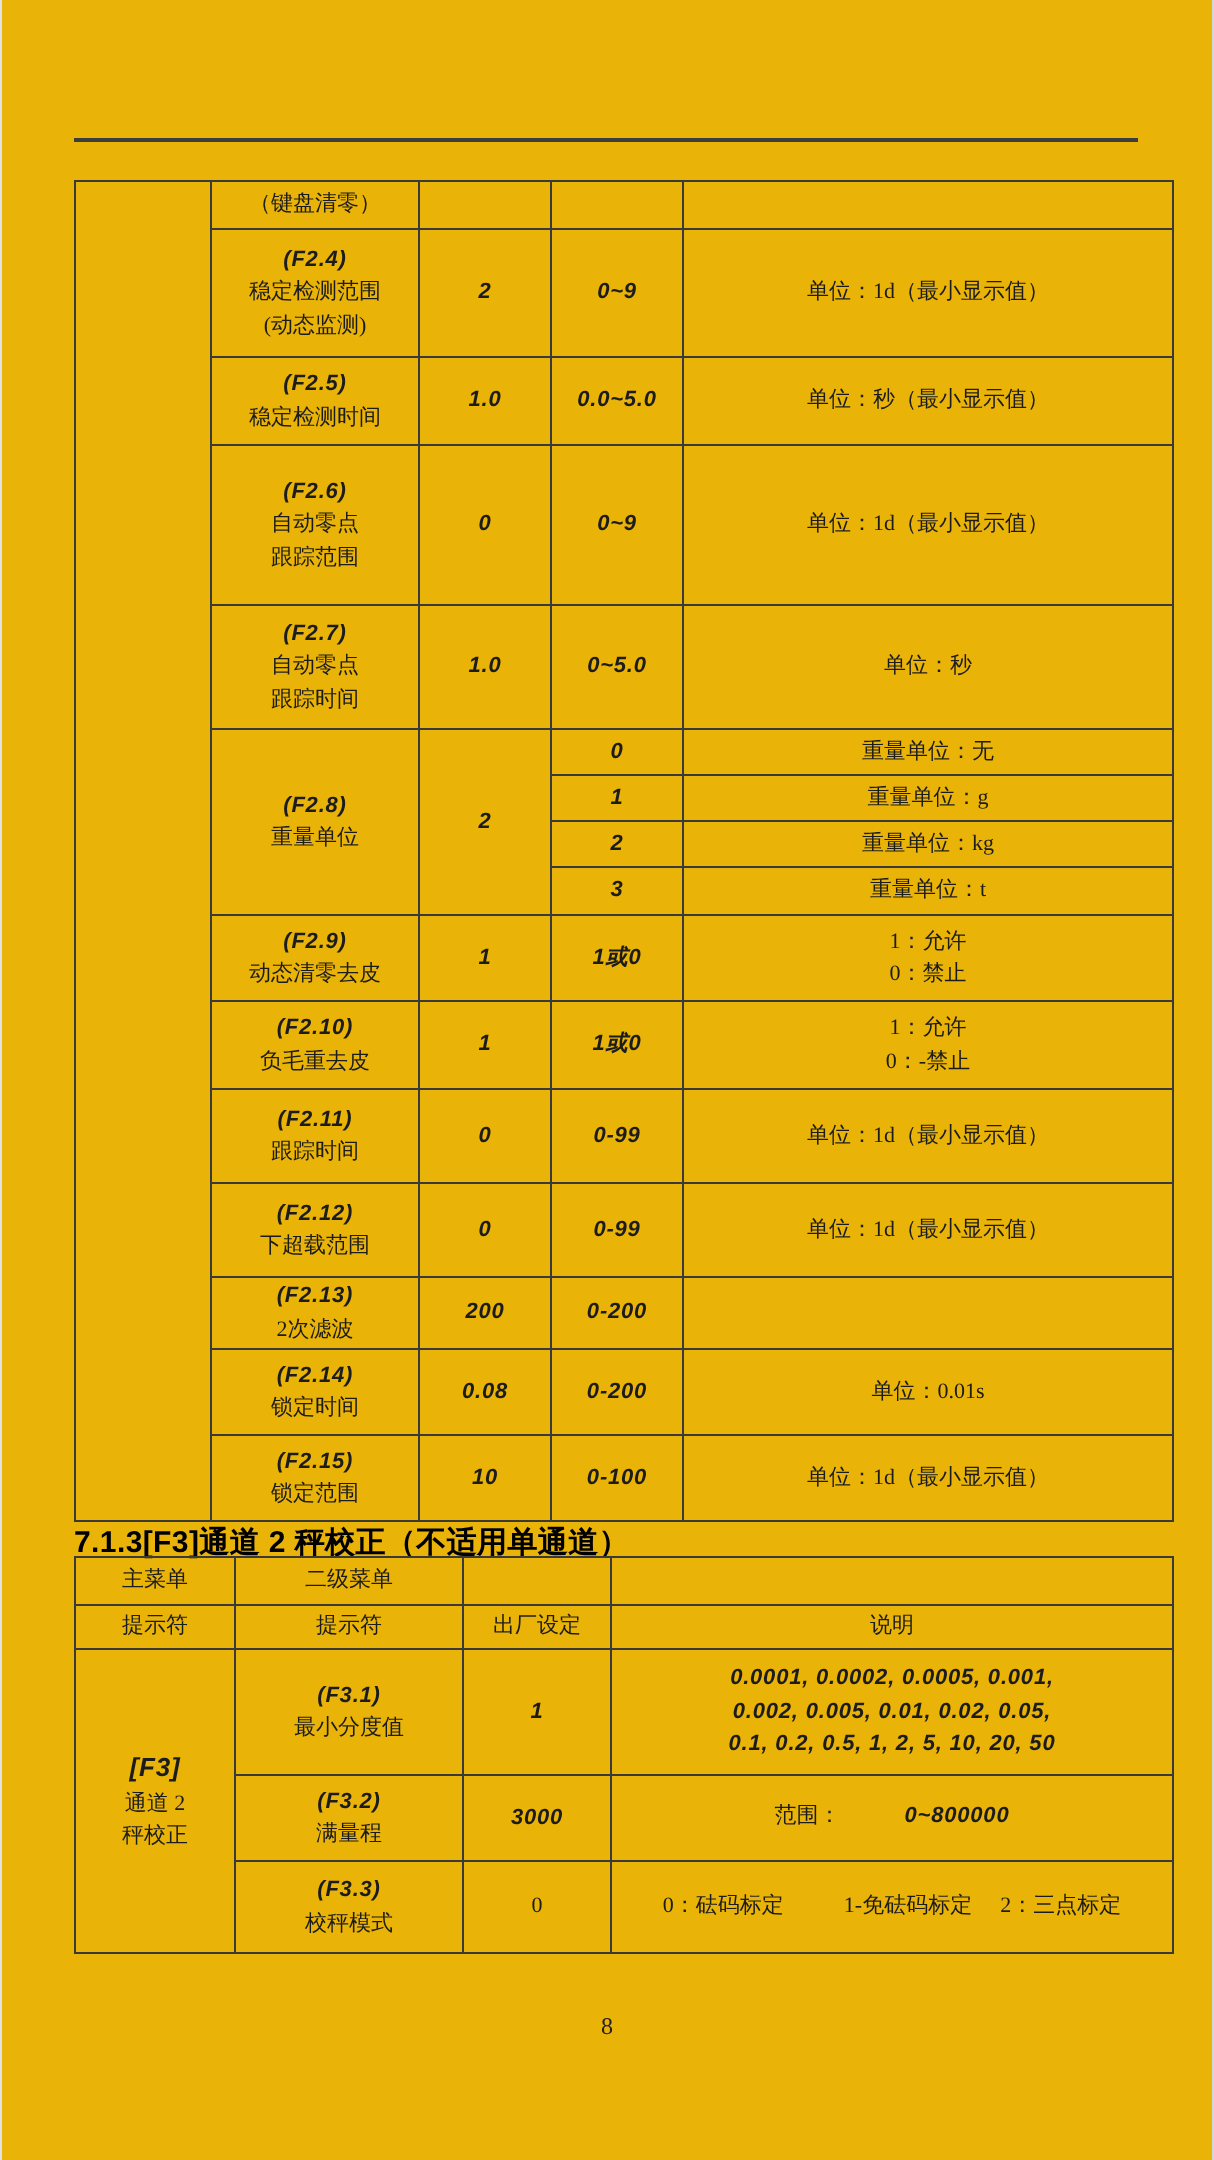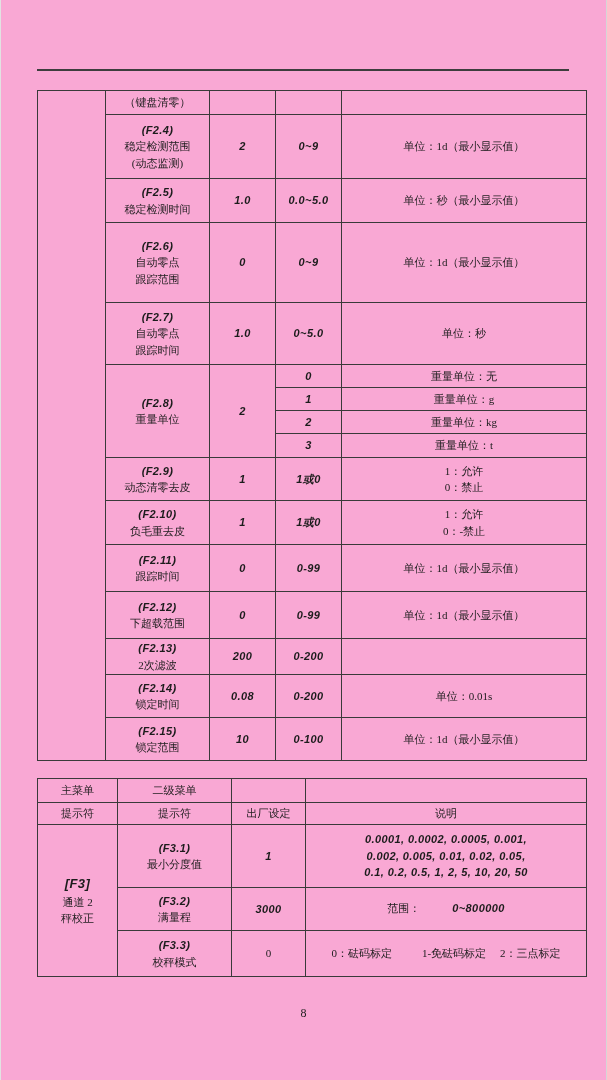--- a/index.html
+++ b/index.html
@@ -7,21 +7,21 @@
     width: 607px; height: 1080px;
     background: #f4f4f4;
     font-family: "Liberation Serif", "DejaVu Serif", serif;
     color: #1c1c1c;
     position: relative;
     overflow: hidden;
   }
   .page {
     position: absolute; left: 0; top: 0;
     width: 607px; height: 1080px;
-    background: #f9a8d4;
+    background: #eab308;
     border-left: 1px solid #e2e2e2;
     border-right: 1px solid #d6d6d6;
     box-sizing: border-box;
   }
   .top-rule {
     position: absolute; left: 36px; top: 69px;
     width: 532px; height: 2px; background: #3d3d3d;
   }
   table.tbl {
     position: absolute; left: 36px;
@@ -251,20 +251,21 @@
         </td>
         <td class="c-center"><span class="led">10</span></td>
         <td class="c-center"><span class="led">0-100</span></td>
         <td class="c-desc">
             <div class="cn">单位：1d（最小显示值）</div>
           </td>
       </tr>
     </tbody>
   </table>
 
+  <div class="heading">7.1.3[F3]通道 2 秤校正（不适用单通道）</div>
 
   <table class="tbl t2">
     <colgroup>
       <col style="width:80px">
         <col style="width:114px">
         <col style="width:74px">
         <col style="width:281px">
     </colgroup>
     <tbody>
       <tr style="height:24px">

